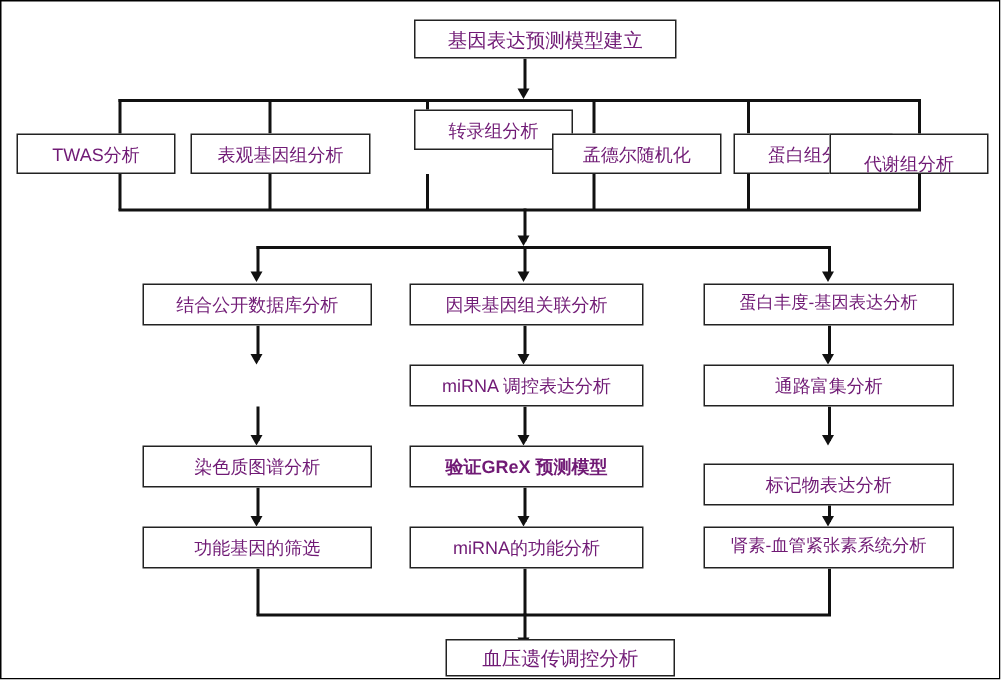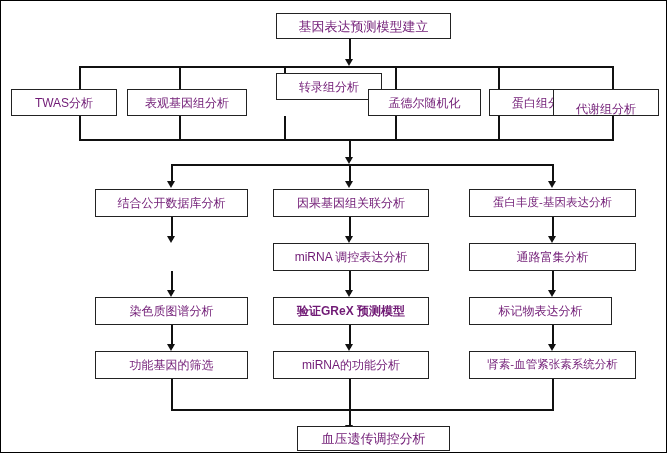--- a/index.html
+++ b/index.html
@@ -161,21 +161,21 @@
   </div>
   <div class="ln vl" style="left:551px; top:216px; height:23px;"></div>
   <div class="arrow" style="left:547px; top:235px;"></div>
 
   <div class="node tight" style="left:468px; top:242px; width:167px; height:28px;">
     <span>通路富集分析</span>
   </div>
   <div class="ln vl" style="left:551px; top:270px; height:23px;"></div>
   <div class="arrow" style="left:547px; top:289px;"></div>
 
-  <div class="node tight" style="left:468px; top:296px; width:143px; height:28px;">
+  <div class="node tight" style="left:468px; top:308px; width:167px; height:28px;">
     <span>标记物表达分析</span>
   </div>
   <div class="ln vl" style="left:551px; top:324px; height:23px;"></div>
   <div class="arrow" style="left:547px; top:343px;"></div>
 
   <div class="node tiny" style="left:468px; top:350px; width:167px; height:28px;">
     <span>肾素-血管紧张素系统分析</span>
   </div>
 
   <div class="ln vl" style="left:170px; top:378px; height:31px;"></div>

